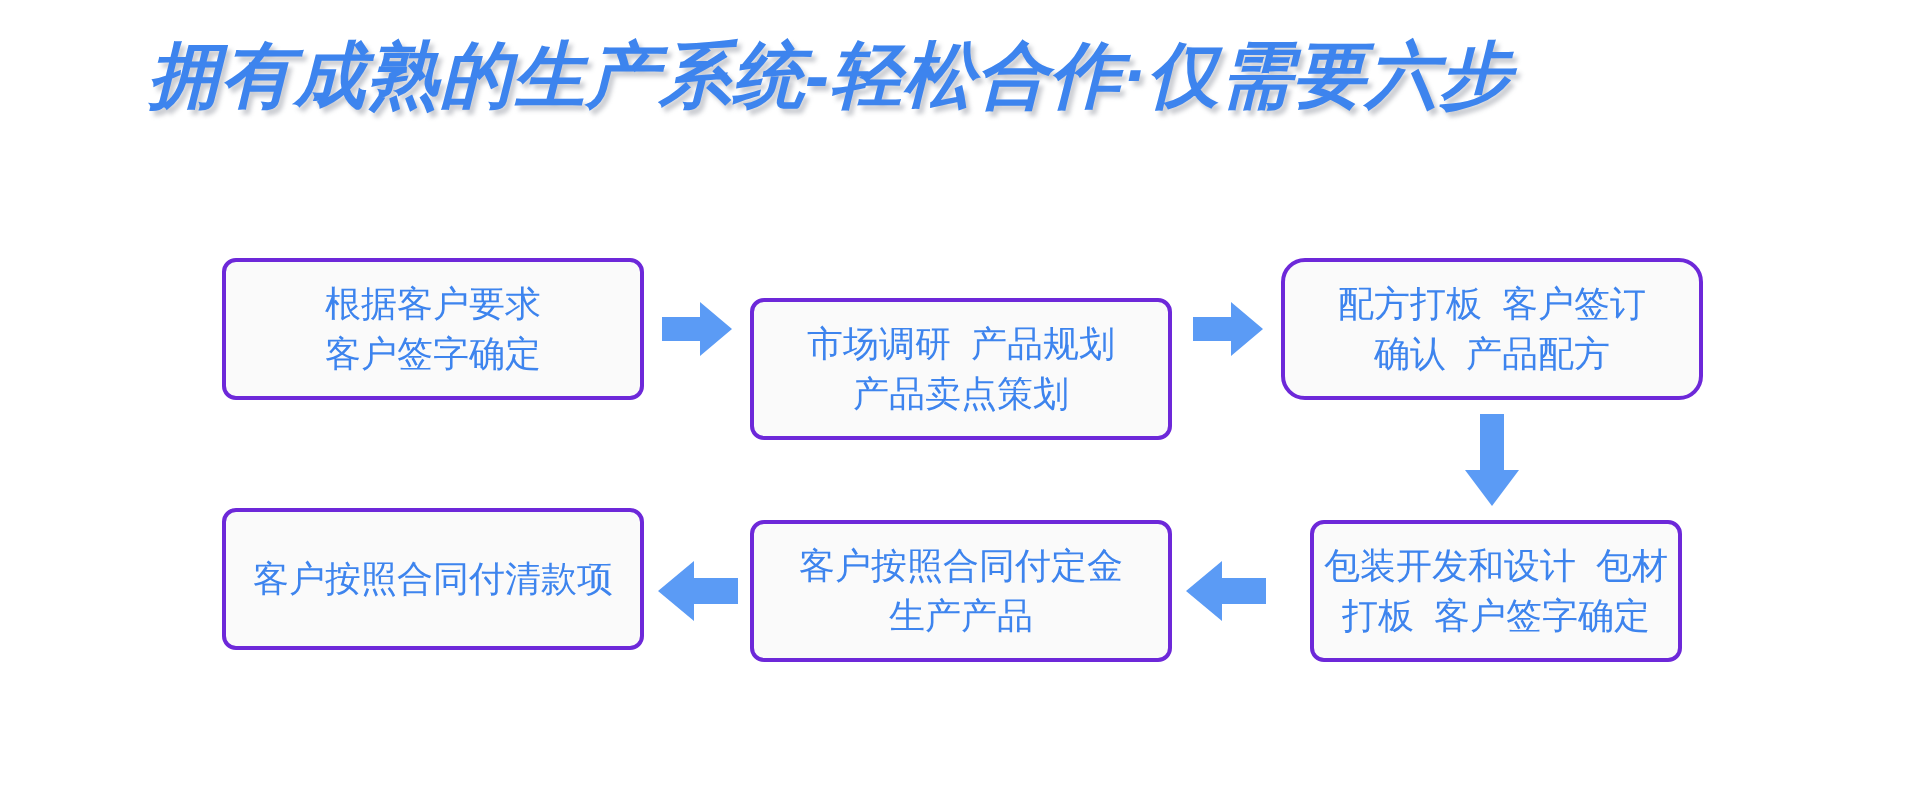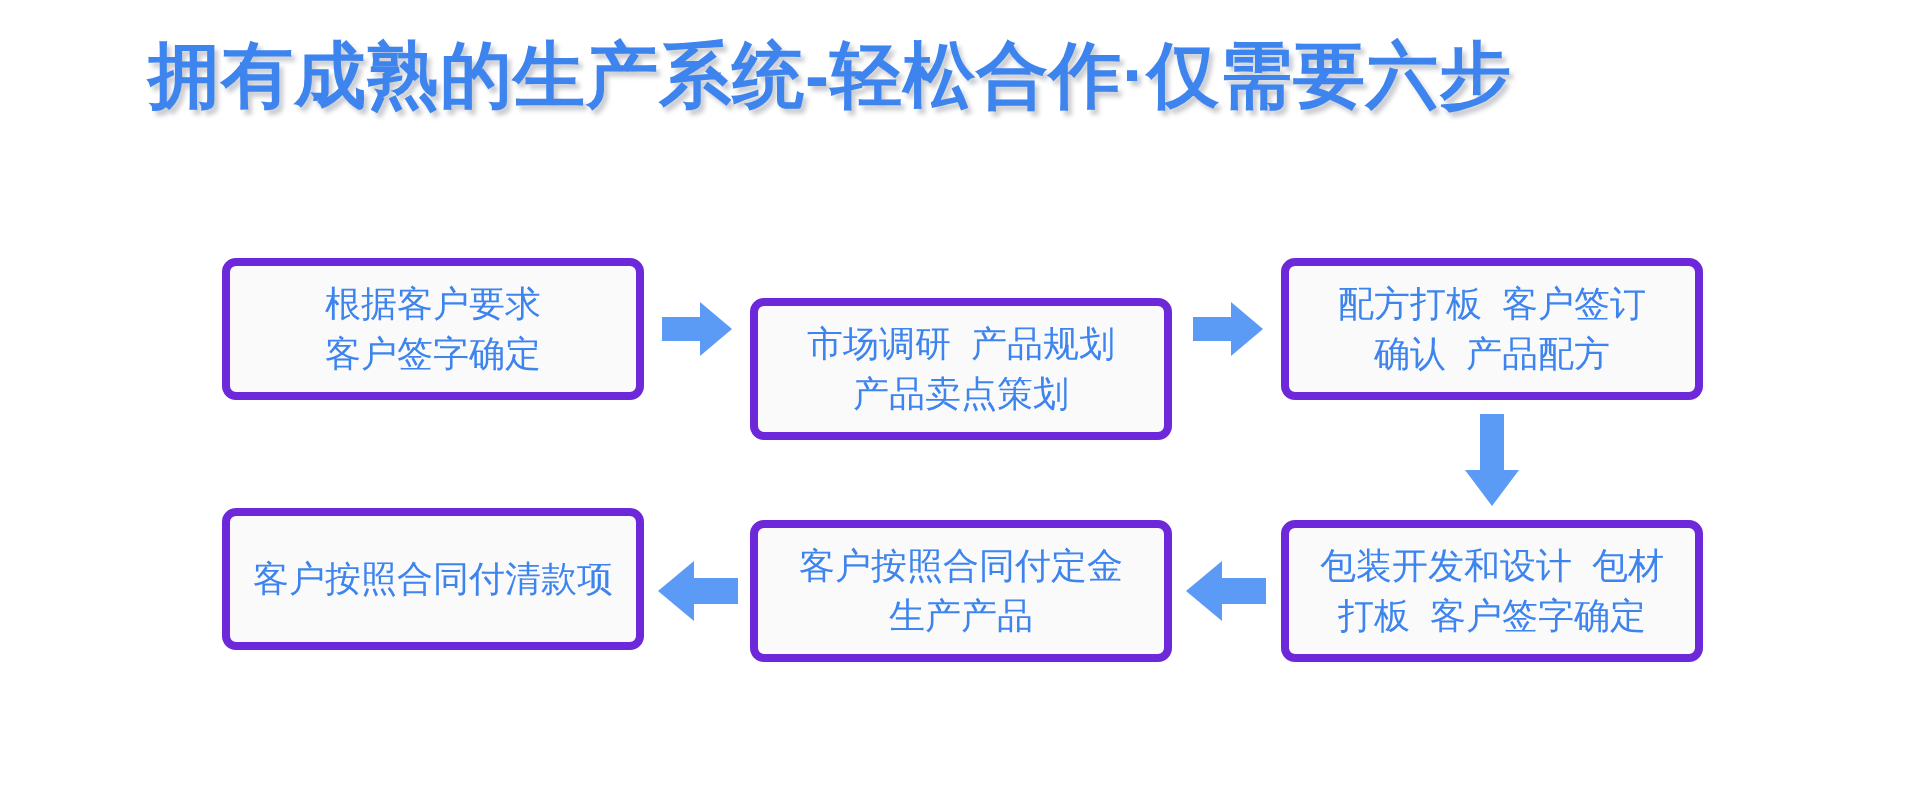--- a/index.html
+++ b/index.html
@@ -21,58 +21,59 @@
     left: 0;
     top: 28px;
     width: 1660px;
     text-align: center;
     font-size: 72px;
     font-weight: bold;
     color: #3D84EE;
     letter-spacing: 1px;
     white-space: nowrap;
     text-shadow: 4px 5px 4px rgba(140, 145, 155, 0.45);
+    font-style: italic;
   }
 
   
   .flow {
     position: absolute;
     left: 0;
     top: 0;
     width: 1920px;
     height: 790px;
   }
 
   
   .step-box {
     position: absolute;
     box-sizing: border-box;
-    border: 8px solid #6d28d9;
+    border: 4px solid #6d28d9;
     border-radius: 14px;
     background: #FAFAFA;
     display: flex;
     flex-direction: column;
     align-items: center;
     justify-content: center;
     color: #3D84EE;
     font-size: 36px;
     line-height: 1.38;
     white-space: pre;
     text-align: center;
   }
   .step-box .line {
     display: block;
   }
 
   
   #box-1 { left: 222px; top: 258px; width: 422px; height: 142px; }
   #box-2 { left: 750px; top: 258px; width: 422px; height: 142px; margin-top: 40px; }
-  #box-3 { left: 1281px; top: 258px; width: 422px; height: 142px; }
+  #box-3 { left: 1281px; top: 258px; width: 422px; height: 142px; border-radius: 24px; }
   
-  #box-4 { left: 1281px; top: 520px; width: 422px; height: 142px; }
+  #box-4 { left: 1310px; top: 520px; width: 372px; height: 142px; }
   #box-5 { left: 750px; top: 520px; width: 422px; height: 142px; justify-content: center; }
   #box-6 { left: 222px; top: 508px; width: 422px; height: 142px; }
 
   
   .arrow {
     position: absolute;
   }
   .arrow svg { display: block; }
 
   #arrow-1 { left: 662px; top: 300px; width: 70px; height: 58px; }

